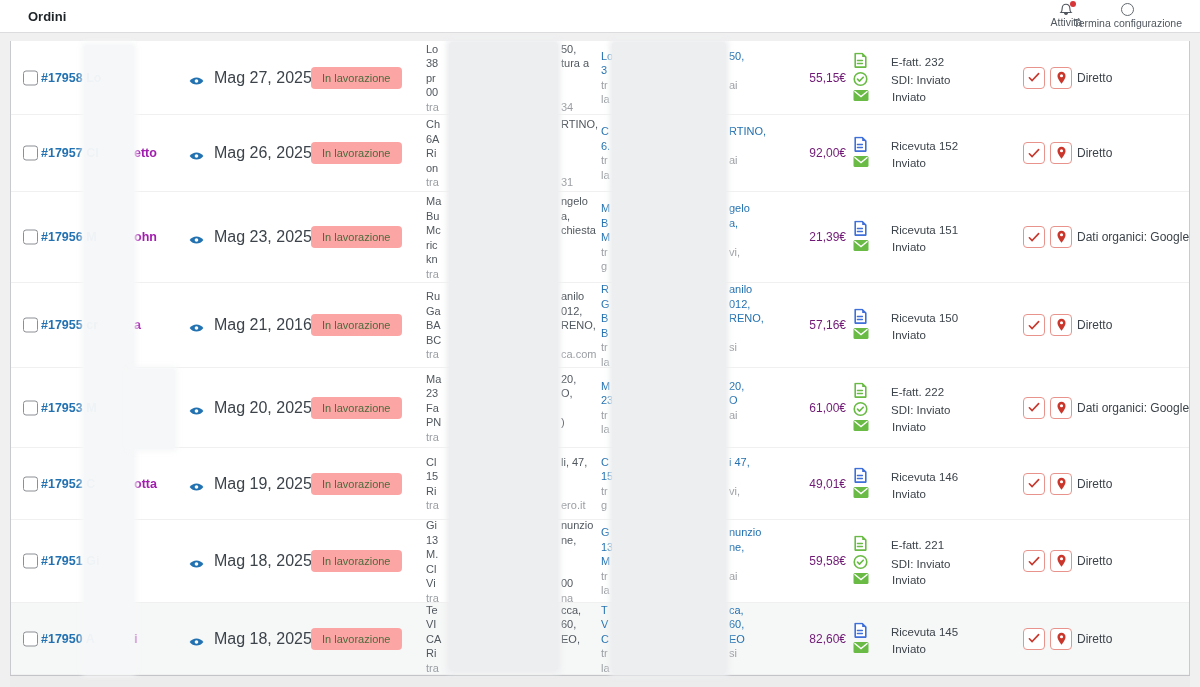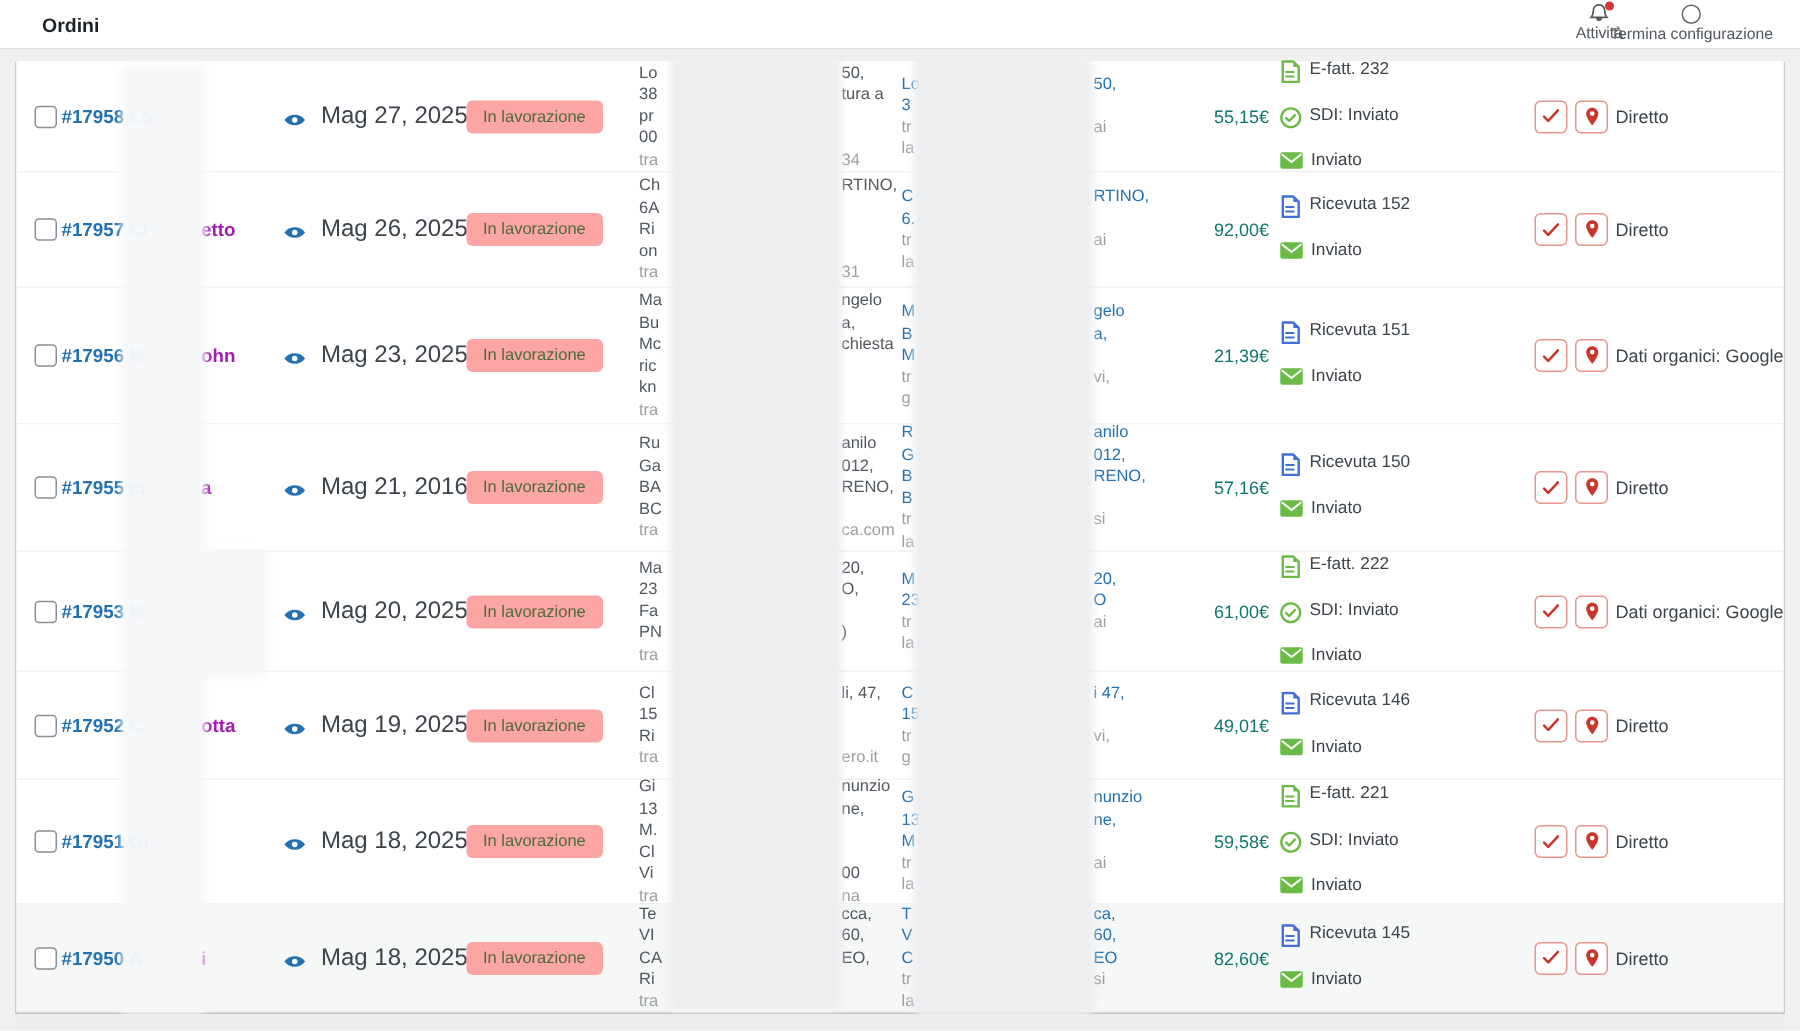--- a/index.html
+++ b/index.html
@@ -33,24 +33,24 @@
 
   .addr{position:absolute;top:50%;transform:translateY(-50%);width:195px;font-size:11px;line-height:14.5px;color:#50575e;}
   .addr.billing{left:415px;}
   .addr.shipping{left:590px;color:#2271b1;cursor:pointer;}
   .al{position:relative;white-space:nowrap;height:14.5px;}
   .al .fr{position:absolute;}
   .billing .fr{left:135px;}
   .shipping .fr{left:128px;}
   .mut{color:#9a9ea3 !important;}
 
-  .total{position:absolute;left:690px;top:50%;transform:translateY(-50%);width:145px;text-align:right;font-size:12px;color:#0f766e;}
+  .total{position:absolute;left:690px;top:50%;transform:translateY(-50%);width:145px;text-align:right;font-size:12px;color:#701a75;}
 
   .inv{position:absolute;left:842px;top:50%;transform:translateY(-50%);}
-  .inv-line{display:flex;gap:5px;margin:12px 0;font-size:11.5px;color:#3c434a;white-space:nowrap;}
+  .inv-line{display:flex;align-items:center;gap:23px;margin:1px 0;font-size:11.5px;color:#3c434a;white-space:nowrap;}
   .inv-line svg{flex:0 0 auto;}
   .doc.green{color:#6abb45;}
   .doc.blue{color:#3f6fd8;}
 
   .actions{position:absolute;left:1012px;top:50%;transform:translateY(-50%);display:flex;gap:5px;}
   .abtn{width:22px;height:22px;border:1px solid #e8948c;border-radius:4px;background:#fff;display:flex;align-items:center;justify-content:center;cursor:pointer;padding:0;}
 
   .origin{position:absolute;left:1066px;top:50%;transform:translateY(-50%);font-size:12px;color:#3c434a;white-space:nowrap;}
 
   

